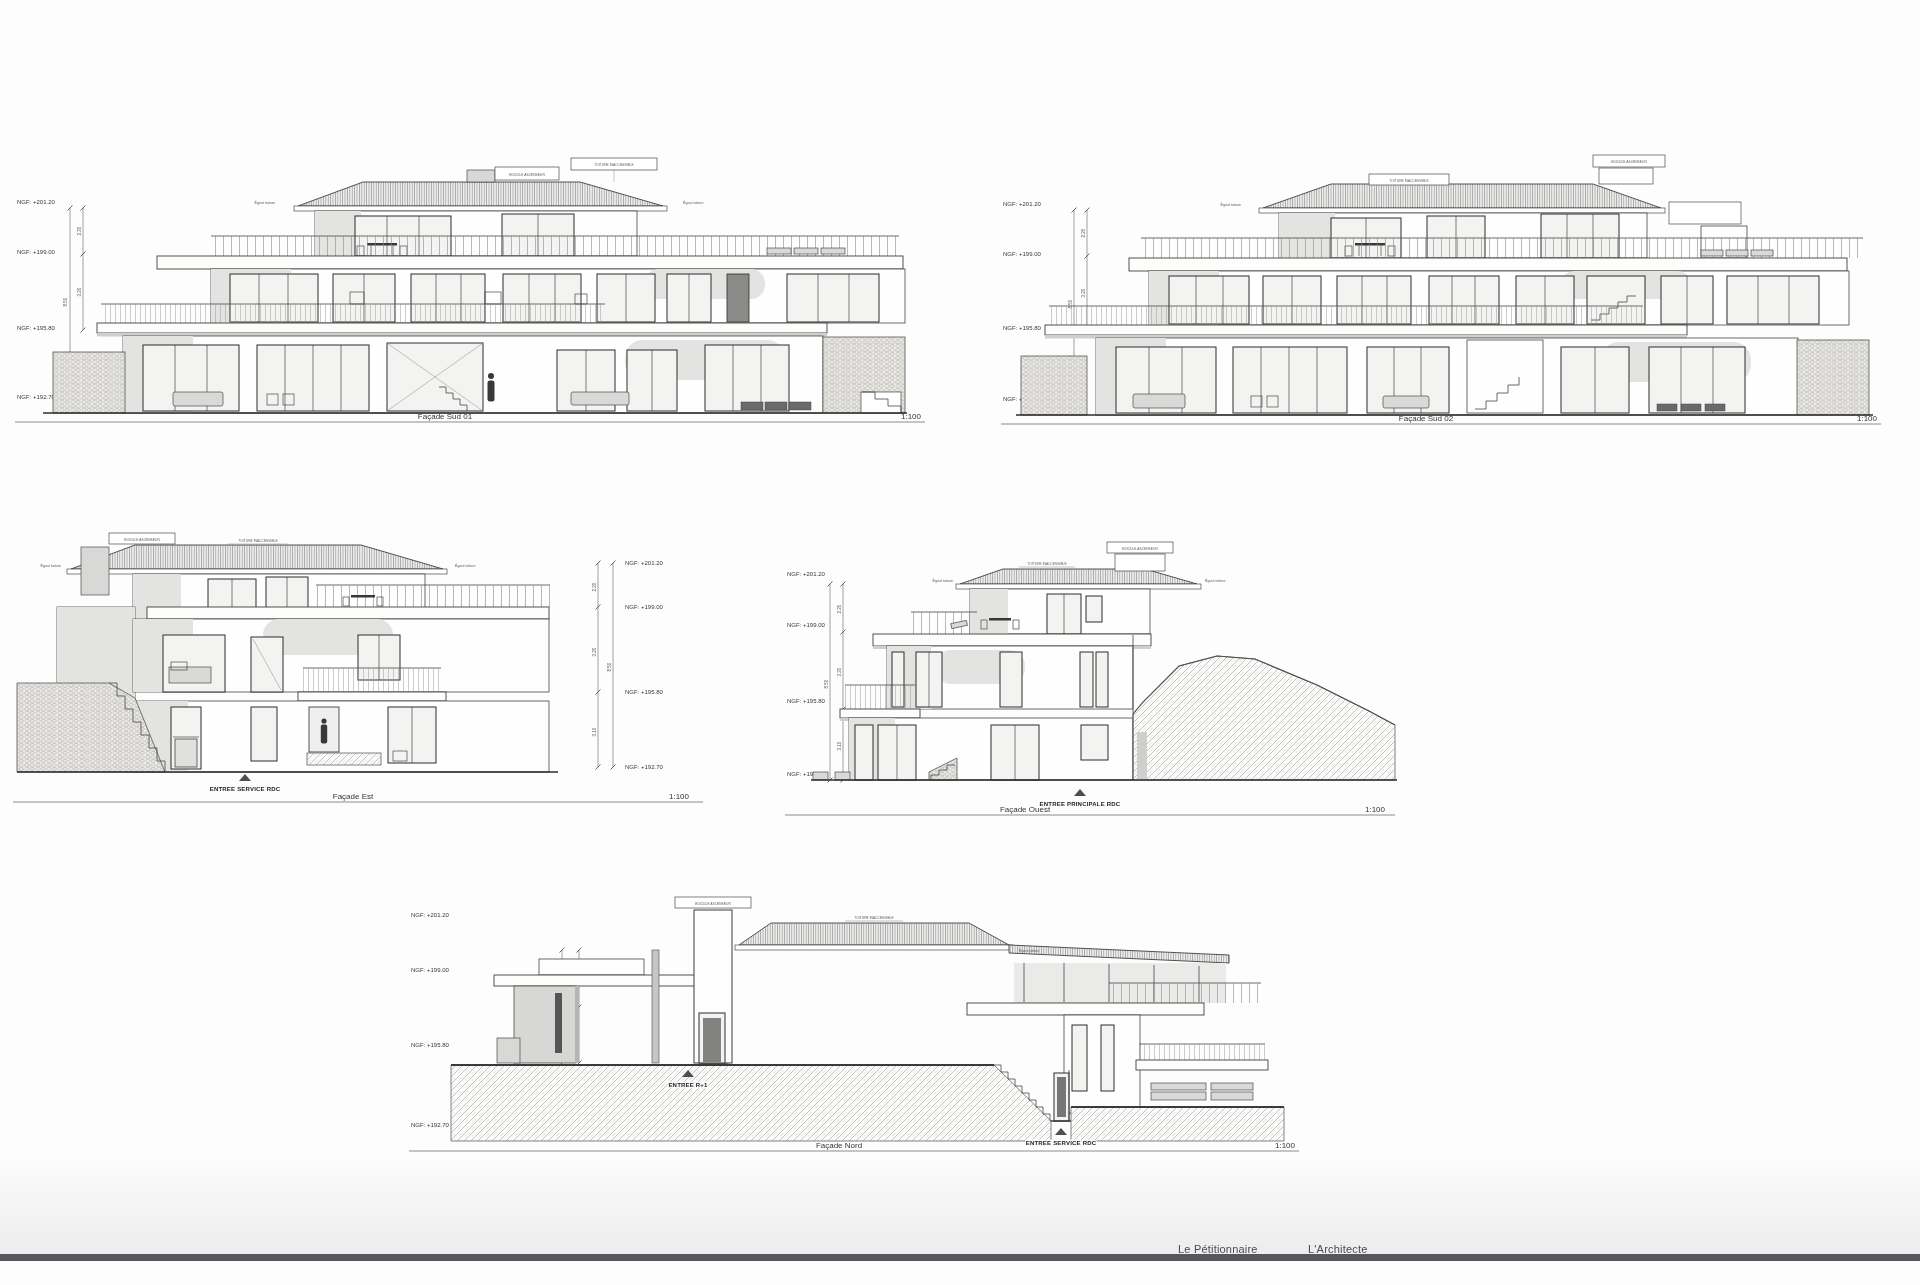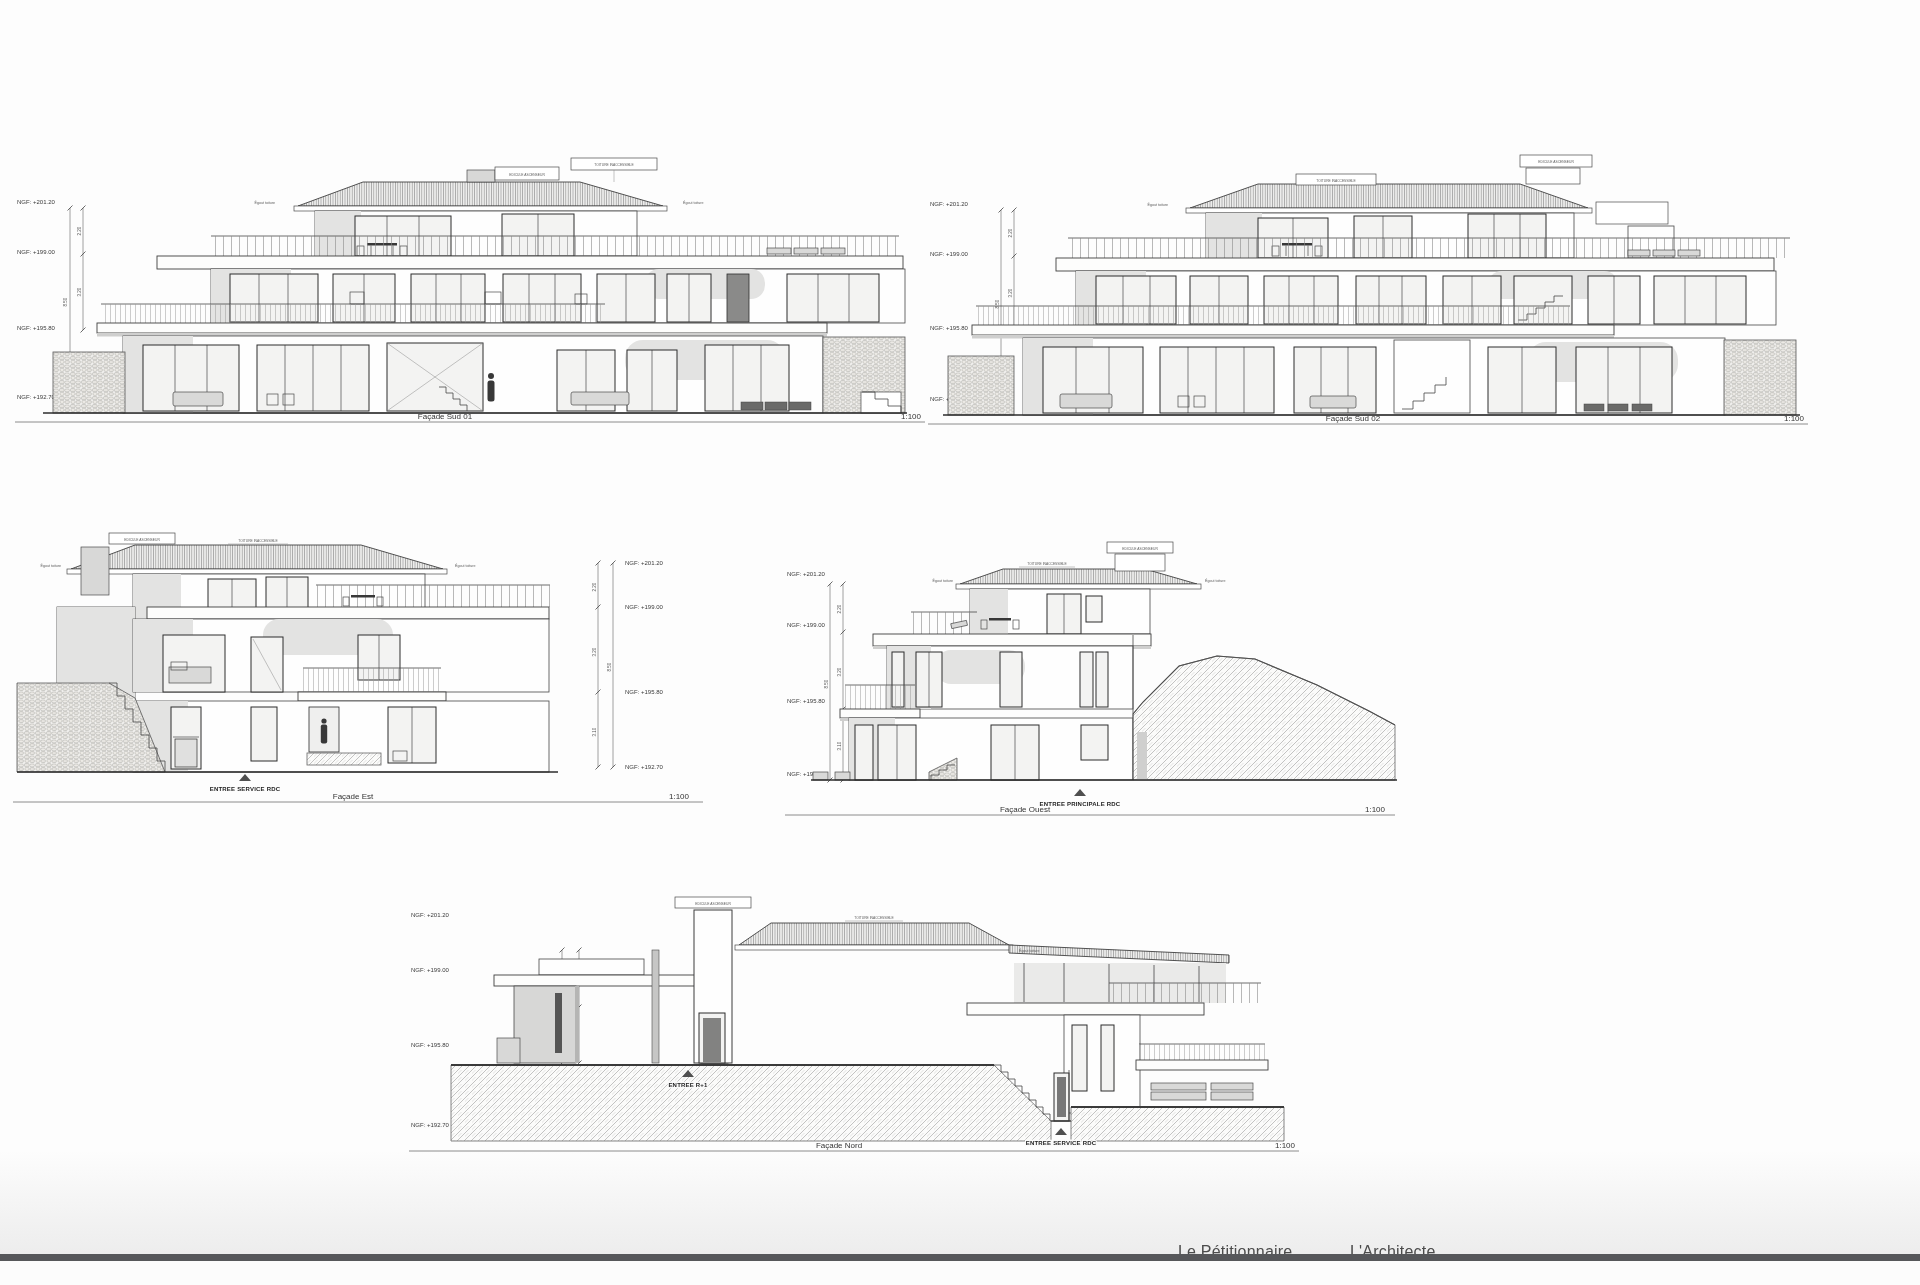--- a/index.html
+++ b/index.html
@@ -36,21 +36,21 @@
   .fig{fill:#383838;}
   .tri{fill:#4f4f4f;}
   .halo{paint-order:stroke;stroke:#fafafa;stroke-width:2.5px;}
   .roof{fill:url(#tiles);stroke:#3f3f3f;stroke-width:0.9;}
   .stone{fill:url(#stone);stroke:#555;stroke-width:0.8;}
   .hat{fill:url(#hatch);stroke:#666;stroke-width:0.8;}
   .railv{fill:url(#rail);}
   .balv{fill:url(#bal);}
   .box{fill:#fff;stroke:#4a4a4a;stroke-width:0.7;}
   .gbox{fill:#d8d8d7;stroke:#4a4a4a;stroke-width:0.7;}
-  .footer-label{position:absolute;font-size:16px;color:#4b4b4b;letter-spacing:.2px;}
+  .footer-label{position:absolute;font-size:11px;color:#4b4b4b;letter-spacing:.2px;}
   .bottom-bar{position:absolute;left:0;bottom:0;width:1920px;height:7px;background:#56575a;}
 </style>
 </head>
 <body>
 
 <div id="sheet">
 <div class="fade"></div>
 
 <svg width="0" height="0">
   <defs>
@@ -204,21 +204,21 @@
   </g>
   <line class="gnd" x1="28" y1="273" x2="892" y2="273"></line>
   <g>
     <line class="cap" x1="0" y1="282" x2="910" y2="282"></line>
     <text class="t-cap mid" x="430" y="279">Façade Sud 01</text>
     <text class="t-cap end" x="906" y="279">1:100</text>
   </g>
 </svg>
 </div>
 
-<div class="dwg" style="left:928px;top:140px;">
+<div class="dwg" style="left:1001px;top:140px;">
 <svg viewBox="0 0 880 292" width="880" height="292">
   <g>
     <text class="t-ngf" x="2" y="66">NGF: +201.20</text>
     <text class="t-ngf" x="2" y="116">NGF: +199.00</text>
     <text class="t-ngf" x="2" y="190">NGF: +195.80</text>
     <text class="t-ngf" x="2" y="261">NGF: +192.70</text>
   </g>
   <g>
     <line class="dim" x1="73" y1="70" x2="73" y2="259"></line>
     <line class="tick" x1="70.5" y1="72.5" x2="75.5" y2="67.5"></line>
@@ -630,16 +630,16 @@
   </g>
   <g>
     <line class="cap" x1="0" y1="256" x2="890" y2="256"></line>
     <text class="t-cap mid" x="430" y="253">Façade Nord</text>
     <text class="t-cap end" x="886" y="253">1:100</text>
   </g>
 </svg>
 </div>
 
 <div class="footer-label" style="left:1178px;top:1243px;">Le Pétitionnaire</div>
-<div class="footer-label" style="left:1350px;top:1243px;text-align:center;">L'Architecte</div>
+<div class="footer-label" style="left:1308px;top:1243px;text-align:center;">L'Architecte</div>
 <div class="bottom-bar"></div>
 
 </div>
 
 </body></html>

